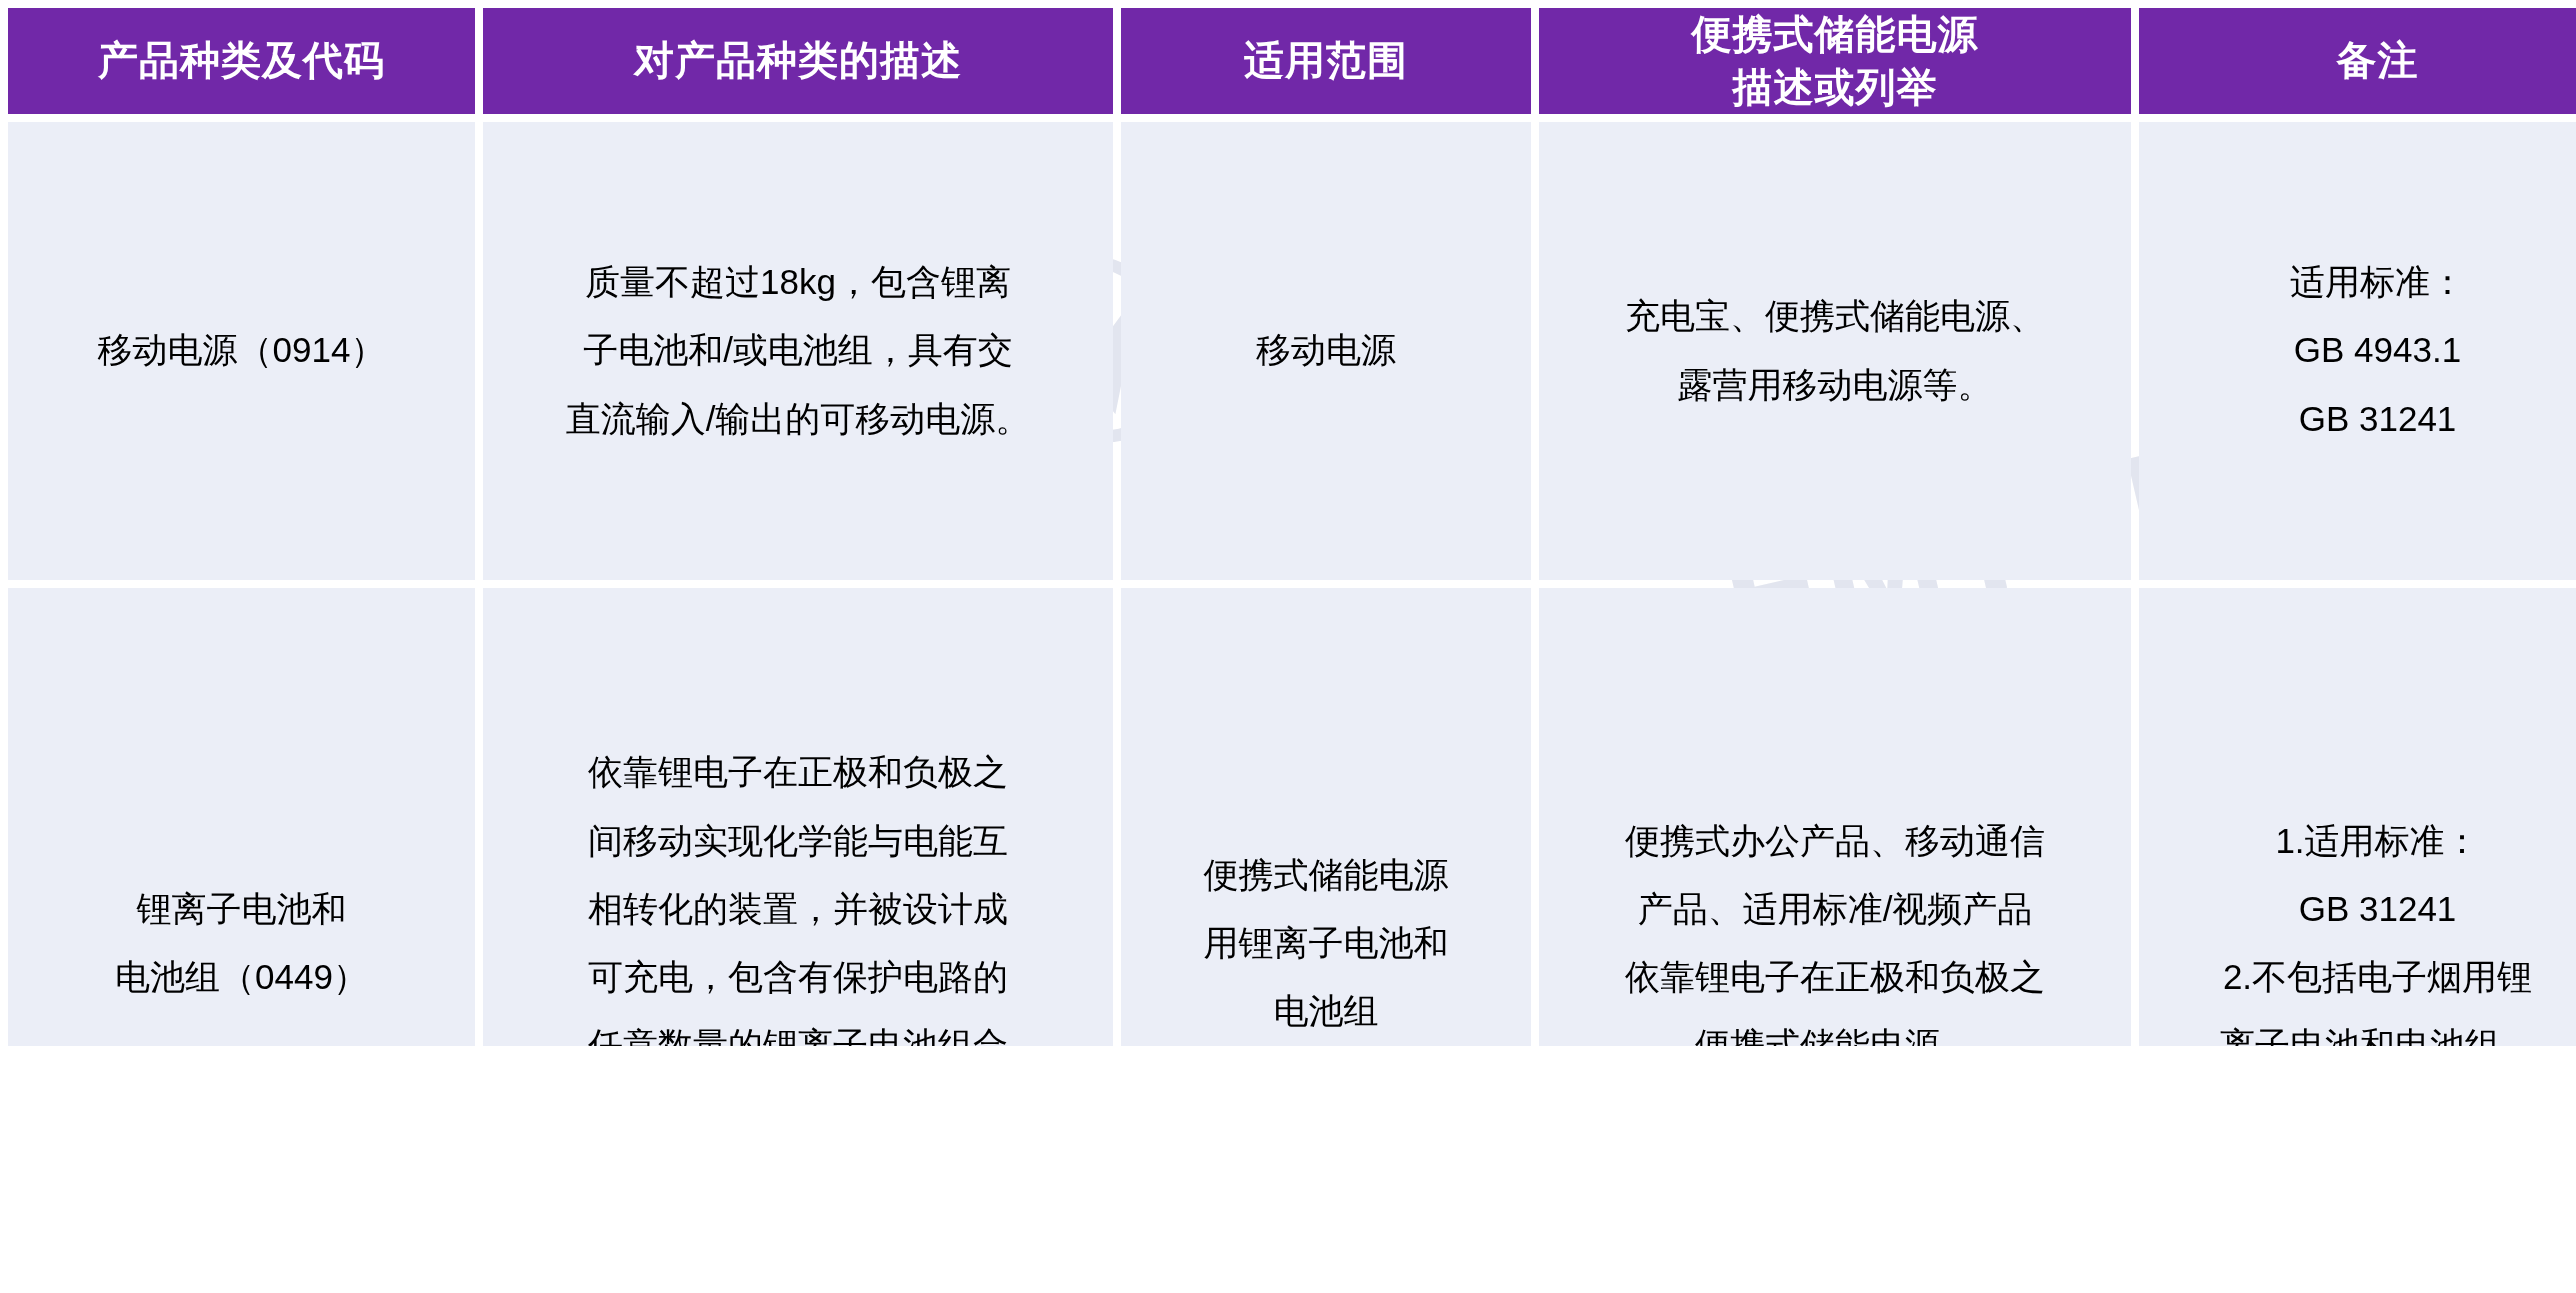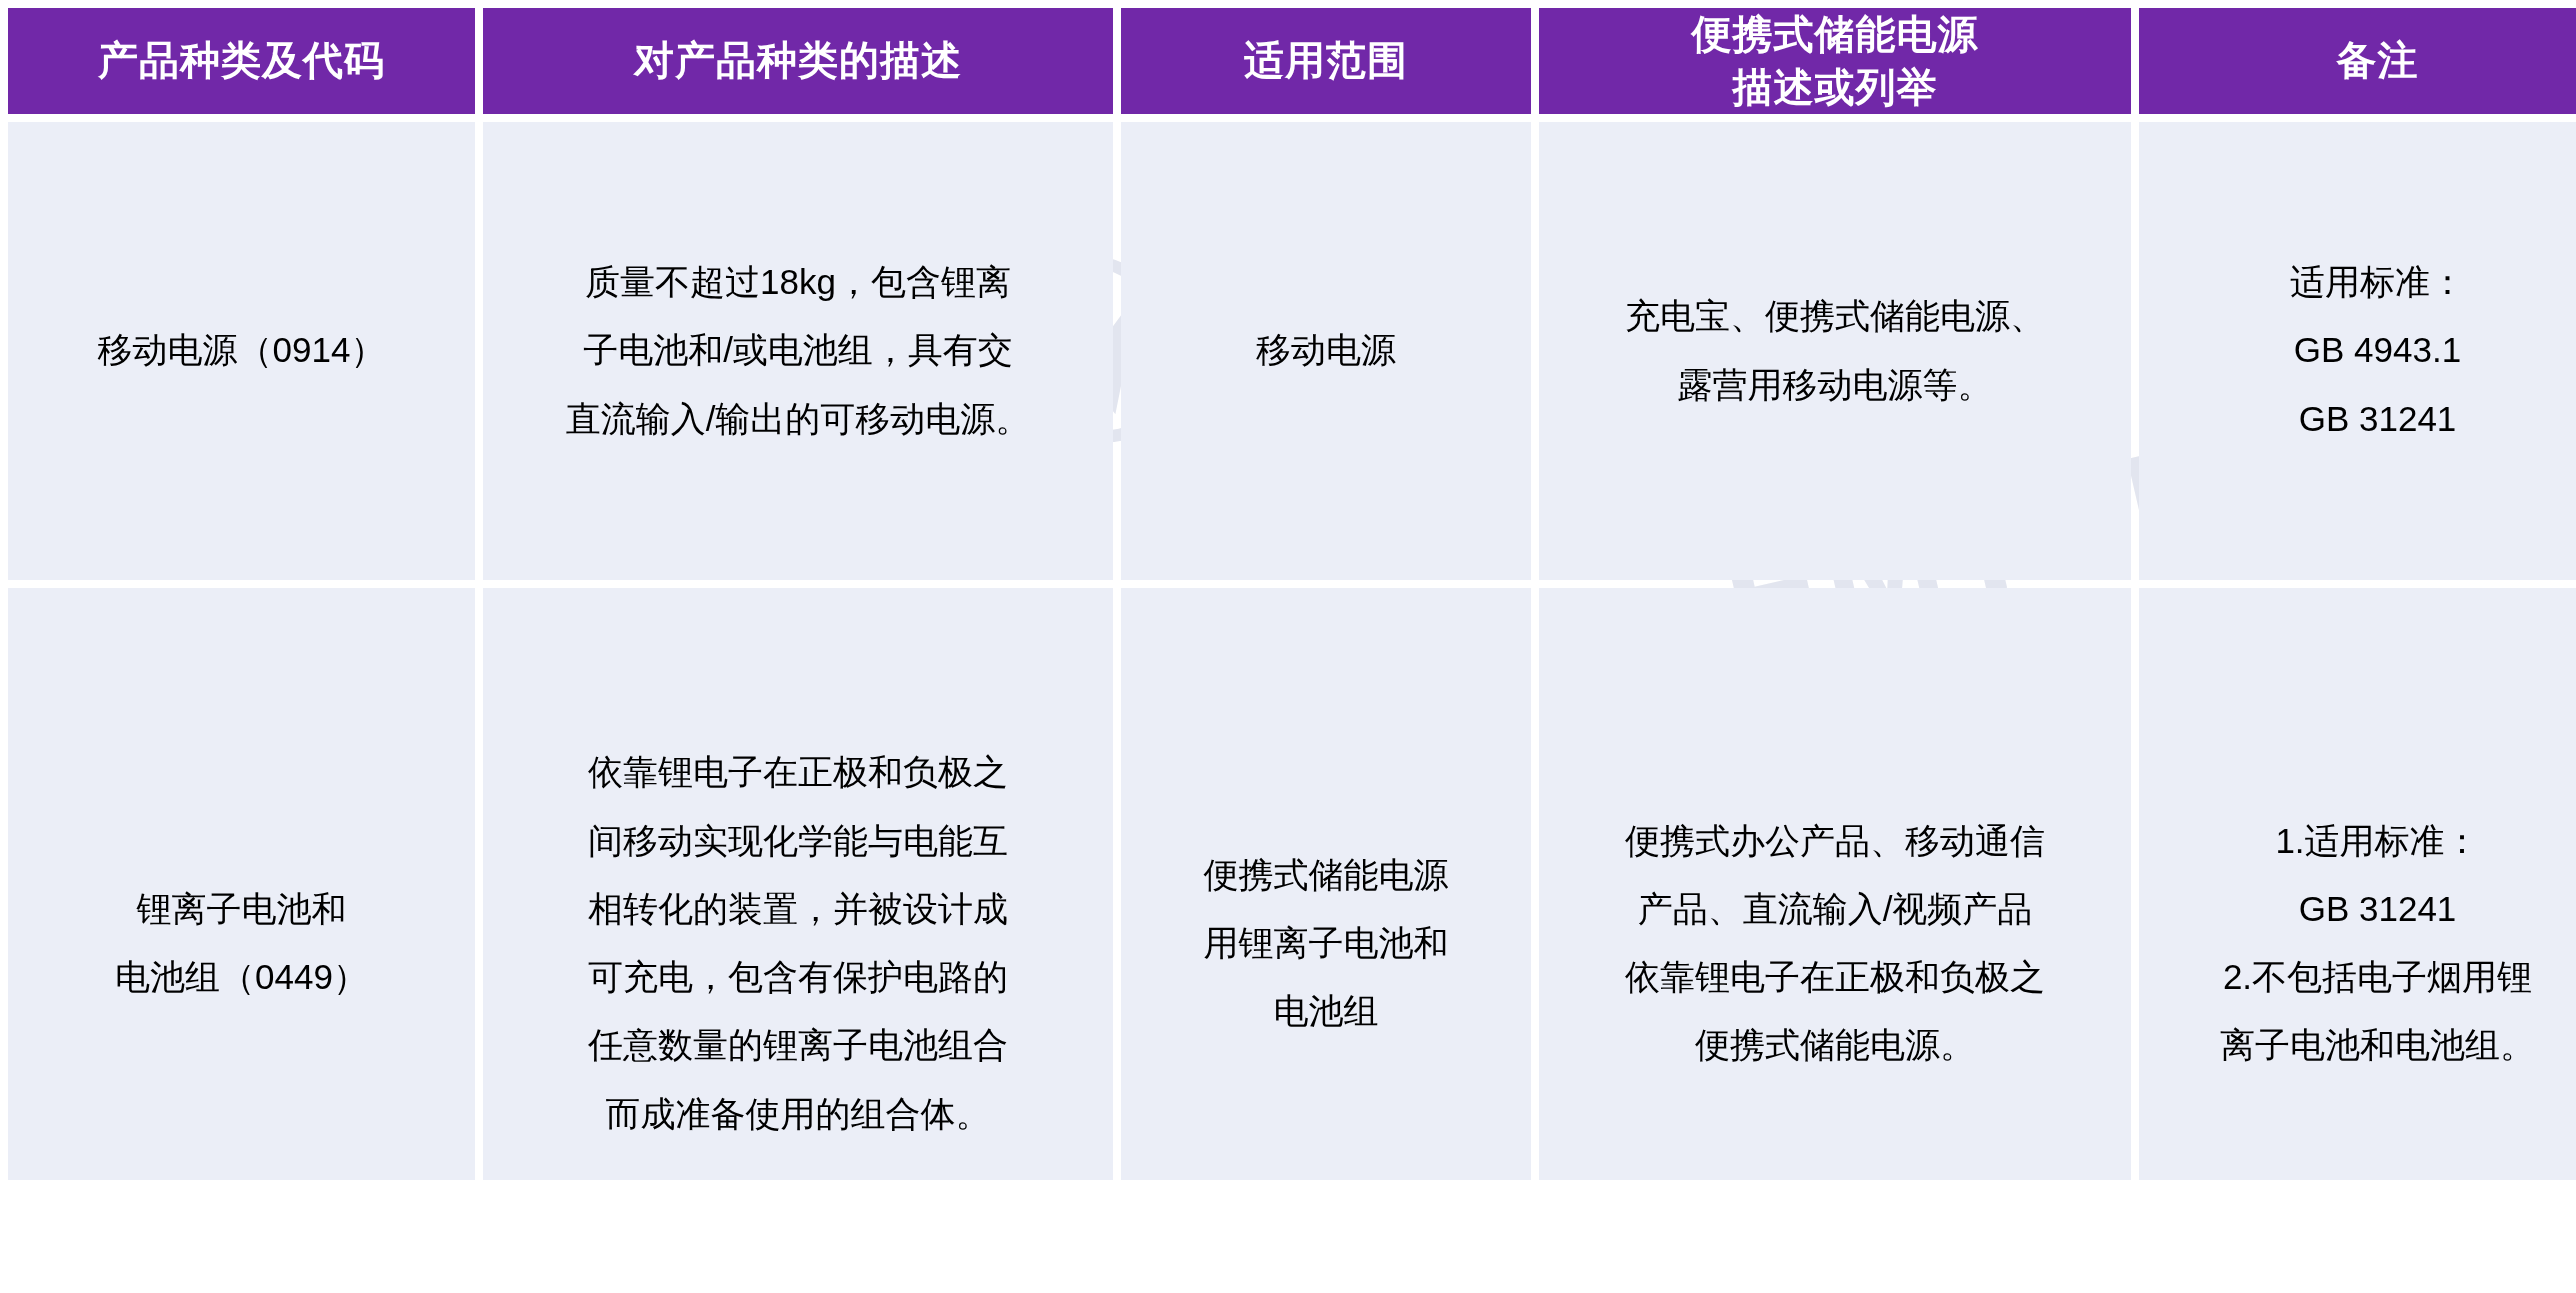--- a/index.html
+++ b/index.html
@@ -9,21 +9,21 @@
   }
   body {
     width: 2576px;
     height: 1294px;
     font-family: "Liberation Sans", "DejaVu Sans", sans-serif;
     overflow: hidden;
   }
   .sheet {
     position: relative;
     width: 2576px;
-    height: 1180px;
+    height: 1046px;
     background: #ffffff;
     overflow: hidden;
   }
 
   
   .wm {
     position: absolute;
     pointer-events: none;
     display: flex;
     align-items: center;
@@ -206,21 +206,21 @@
         <td>
           <span class="cell-inner">
             <span class="linebreak">便携式储能电源</span>
             <span class="linebreak">用锂离子电池和</span>
             <span class="linebreak">电池组</span>
           </span>
         </td>
         <td>
           <span class="cell-inner">
             <span class="linebreak">便携式办公产品、移动通信</span>
-            <span class="linebreak">产品、直流输入/视频产品</span>
+            <span class="linebreak">产品、适用标准/视频产品</span>
             <span class="linebreak">依靠锂电子在正极和负极之</span>
             <span class="linebreak">便携式储能电源。</span>
           </span>
         </td>
         <td>
           <span class="cell-inner">
             <span class="linebreak">1.适用标准：</span>
             <span class="linebreak">GB 31241</span>
             <span class="linebreak">2.不包括电子烟用锂</span>
             <span class="linebreak">离子电池和电池组。</span>

